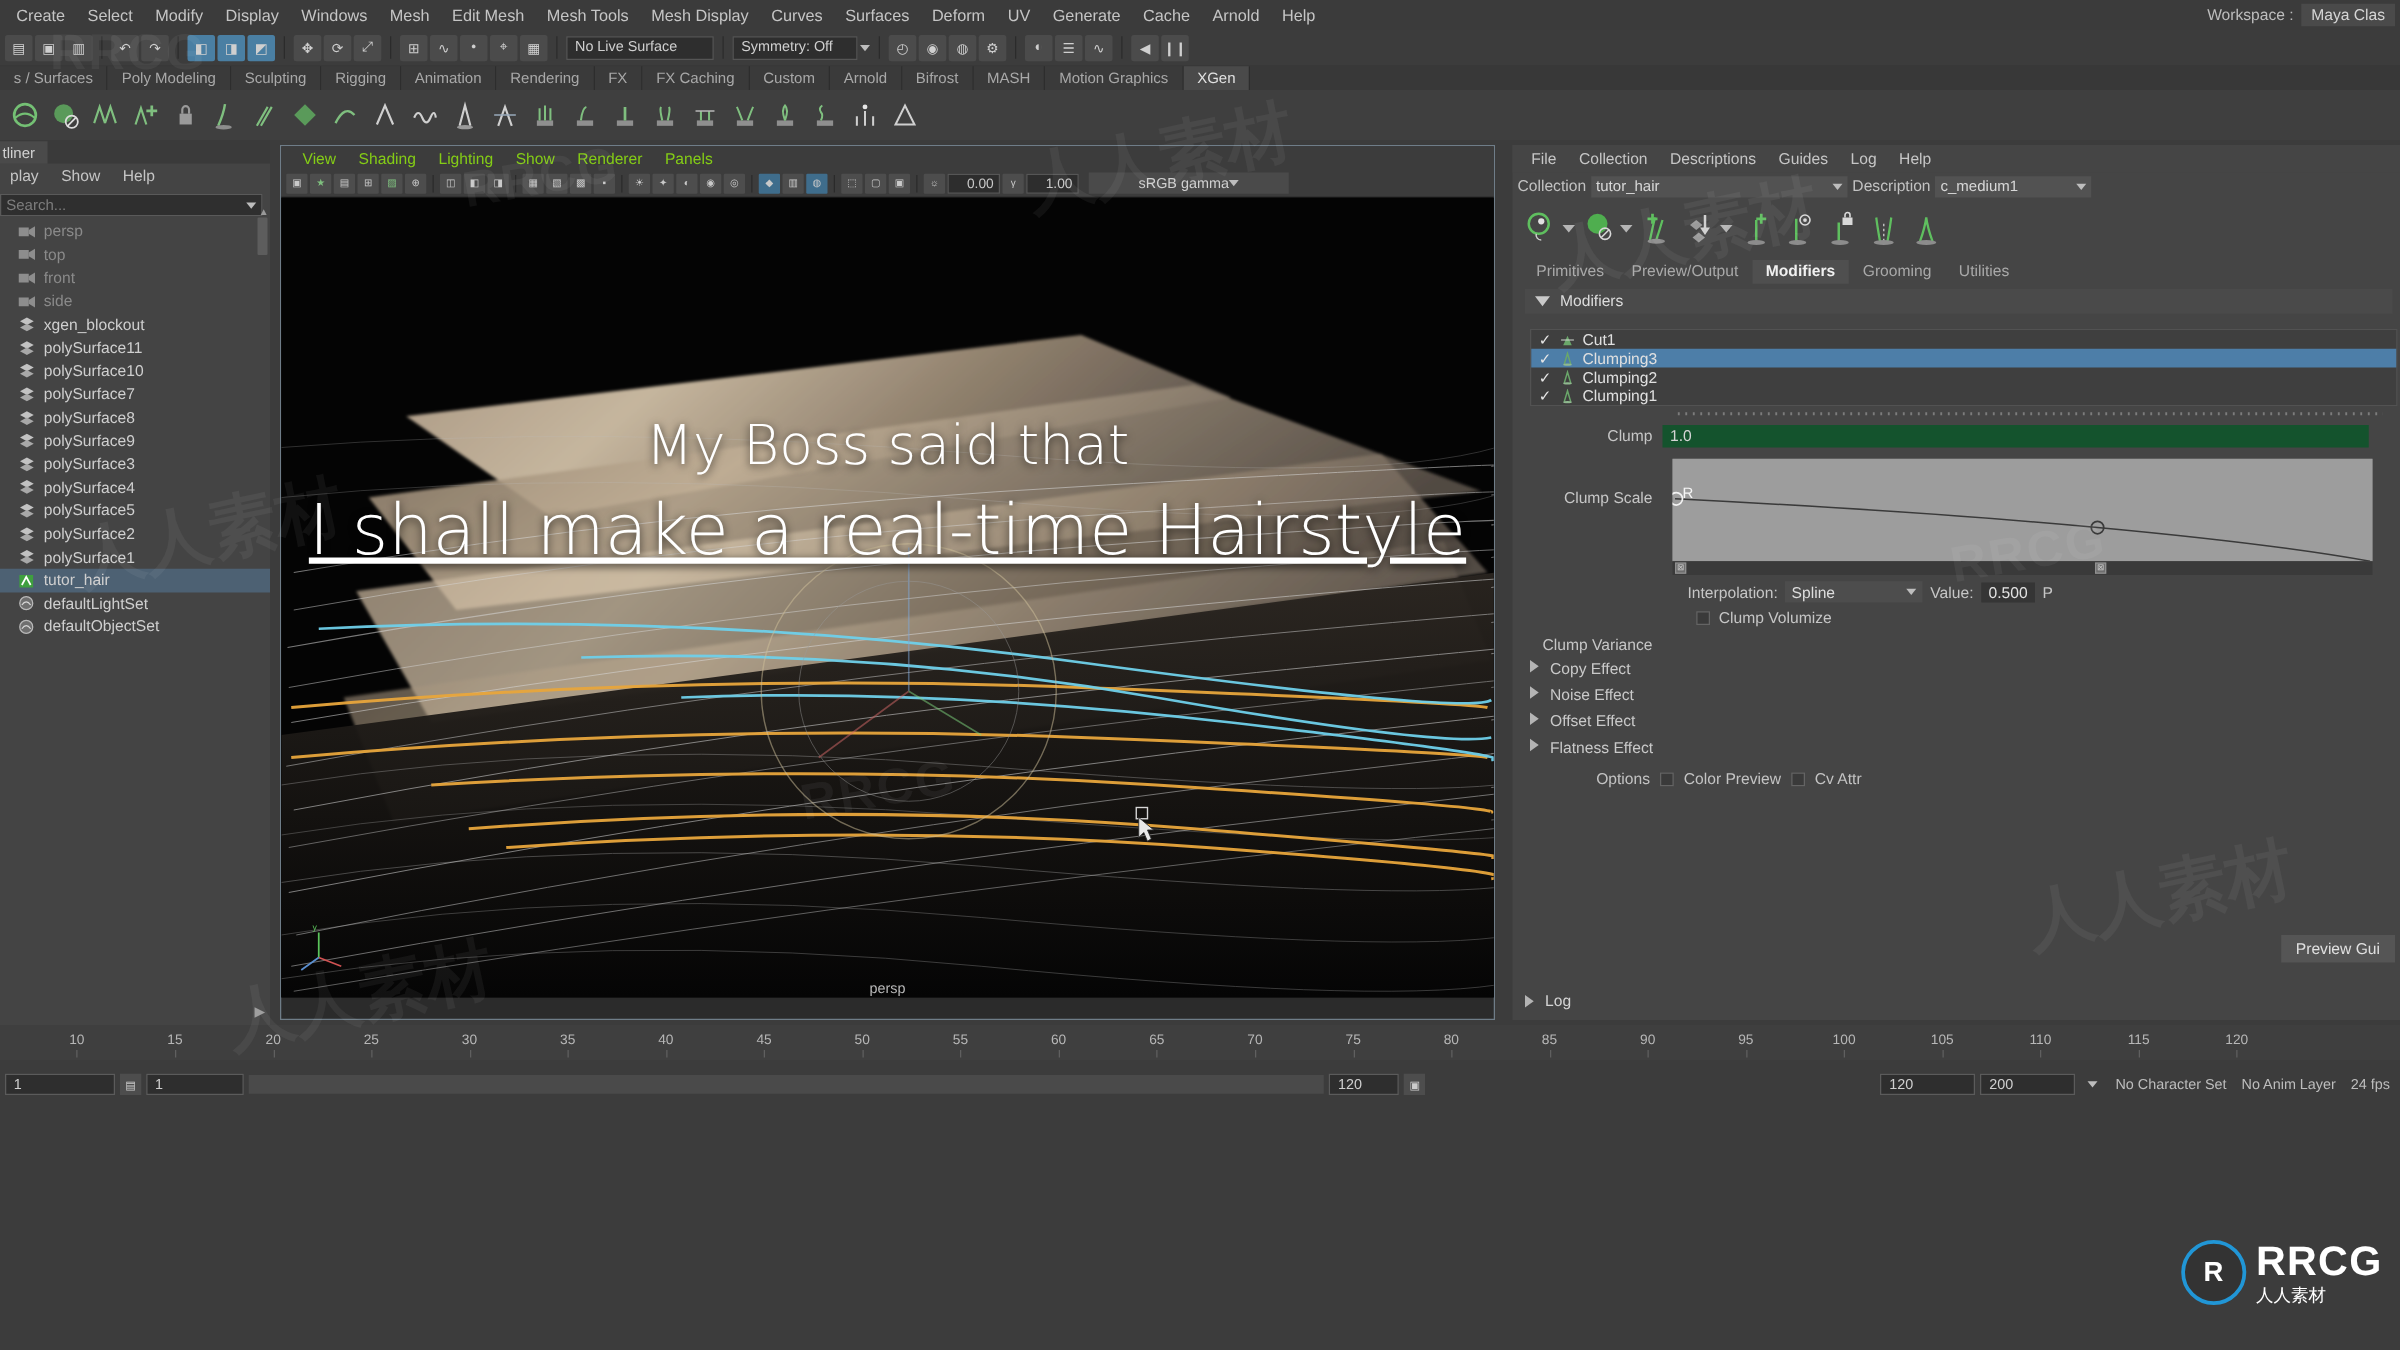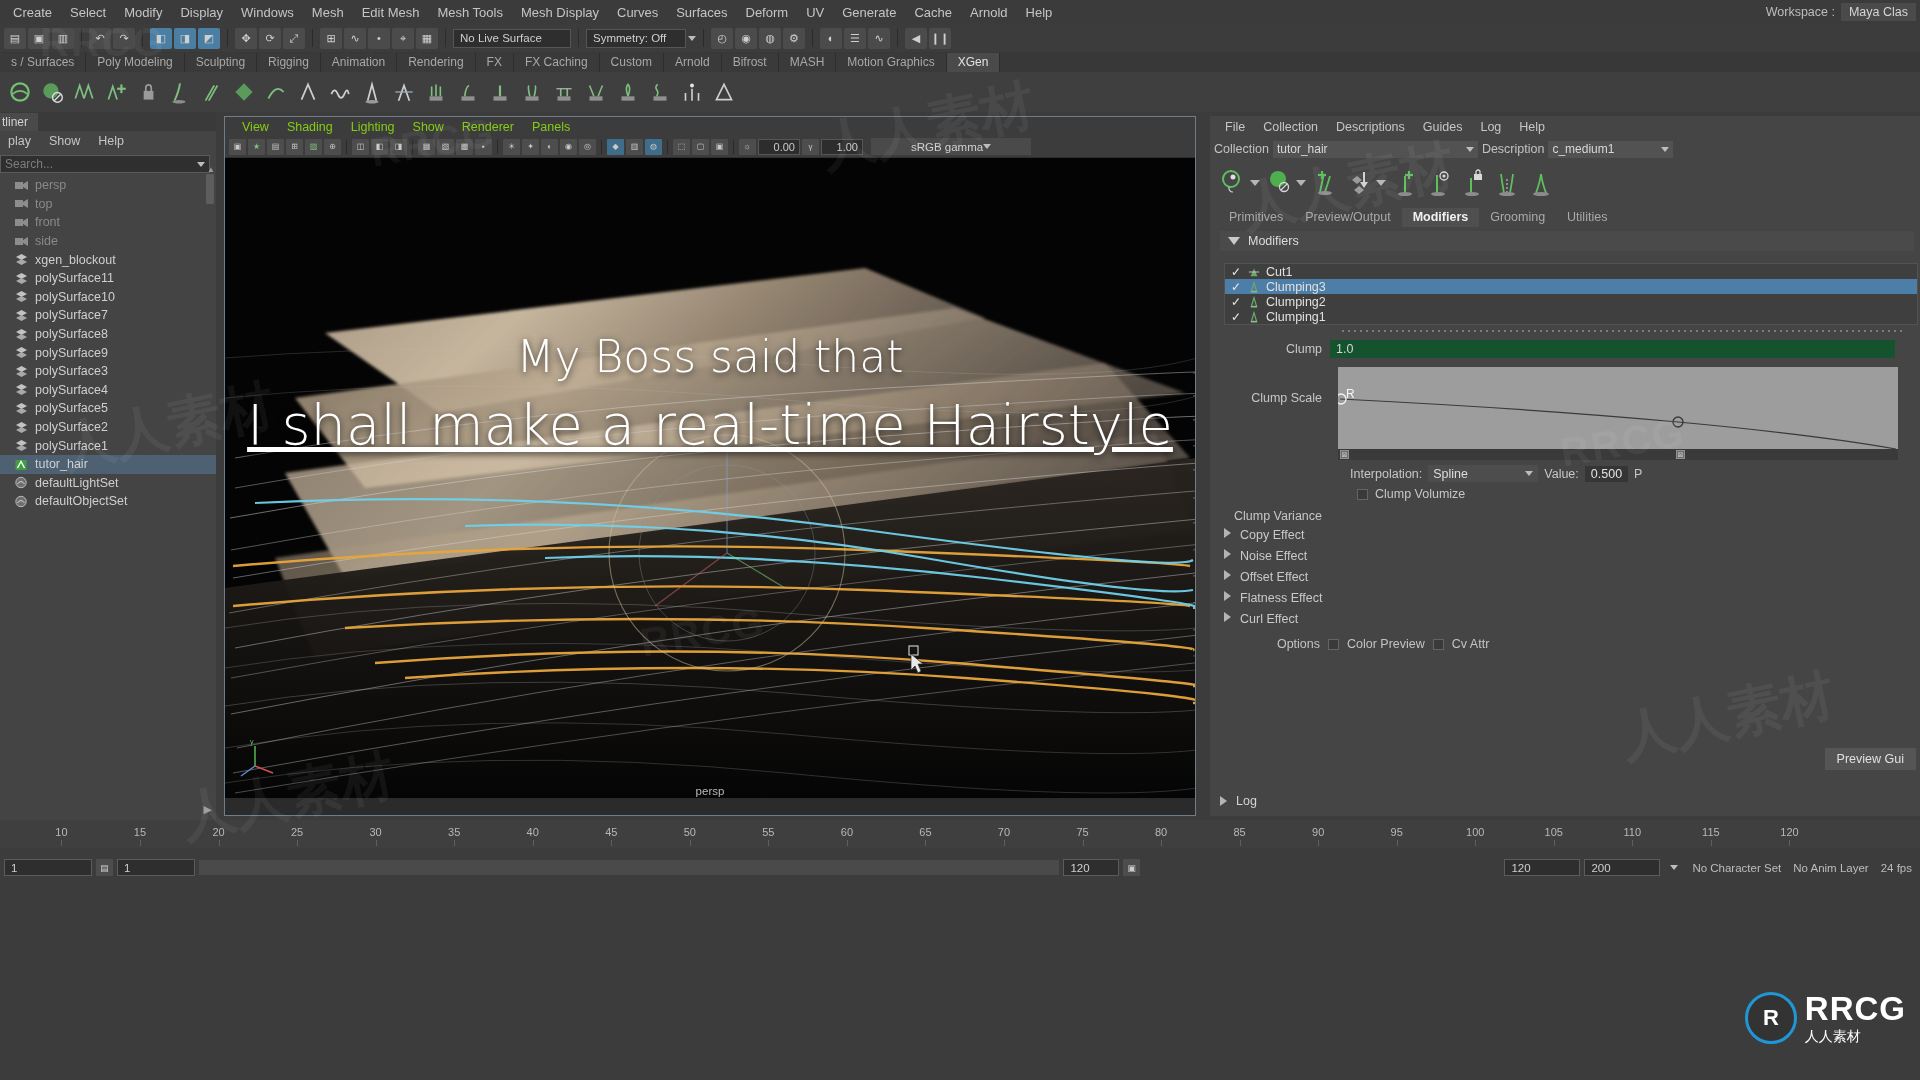--- a/index.html
+++ b/index.html
@@ -942,24 +942,20 @@
           <span>Noise Effect</span>
         </div>
         <div class="effect-row">
           <span class="tri-rt"></span>
           <span>Offset Effect</span>
         </div>
         <div class="effect-row">
           <span class="tri-rt"></span>
           <span>Flatness Effect</span>
         </div>
-        <div class="effect-row">
-          <span class="tri-rt"></span>
-          <span>Curl Effect</span>
-        </div>
       </div>
 
     <div id="opts-row">
       <span style="width:110px; text-align:right;">Options</span>
       <span class="chkbox"></span>
       <span>Color Preview</span>
       <span class="chkbox"></span>
       <span>Cv Attr</span>
     </div>
 

